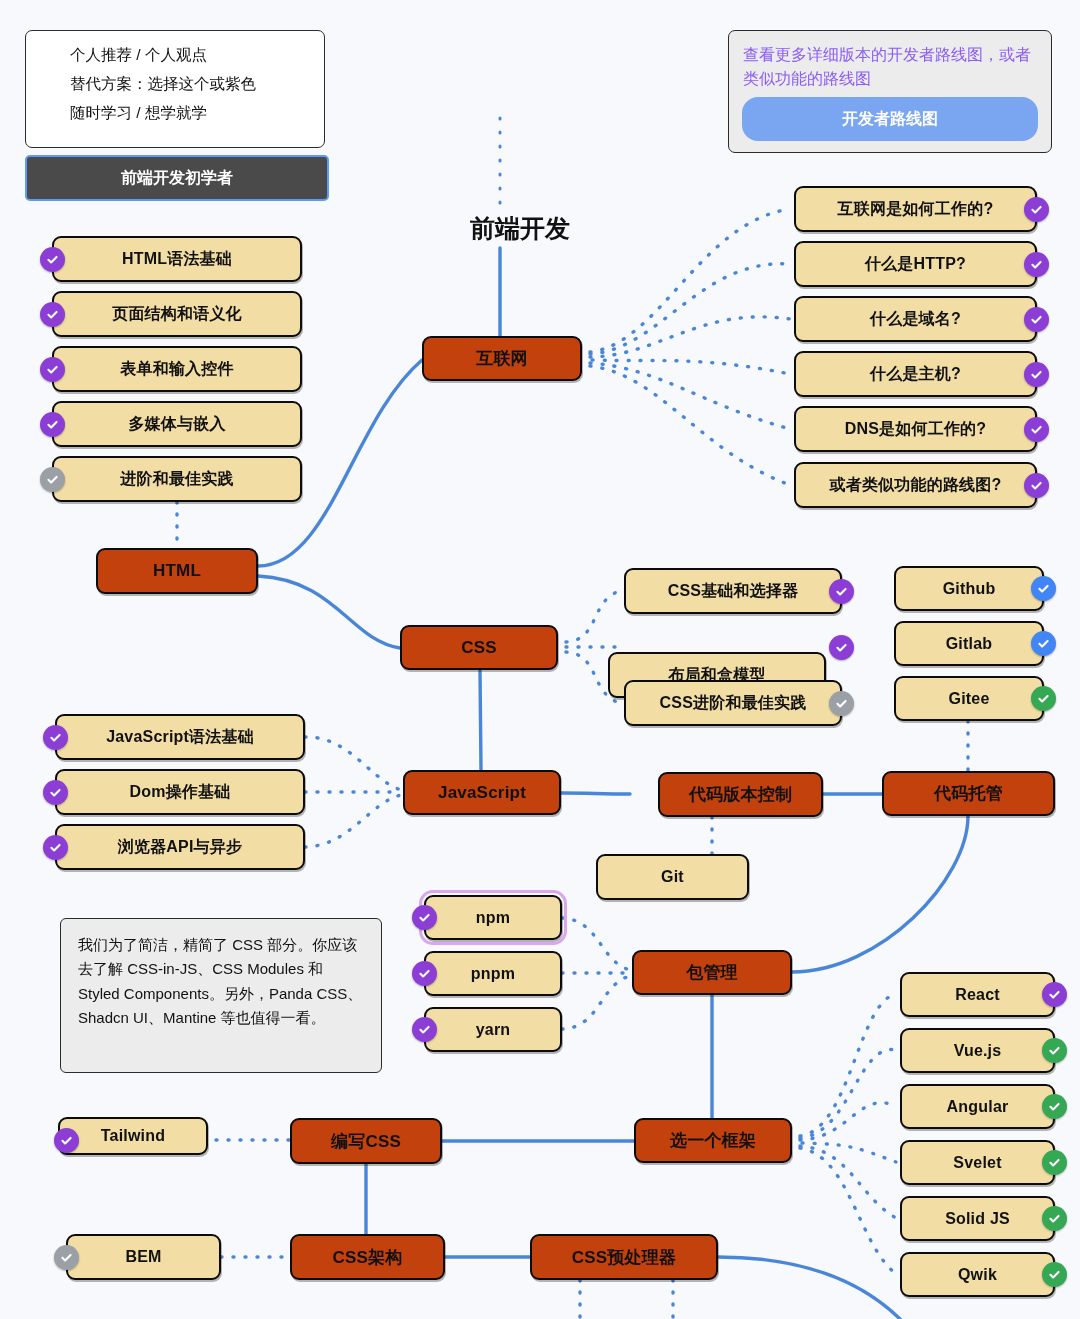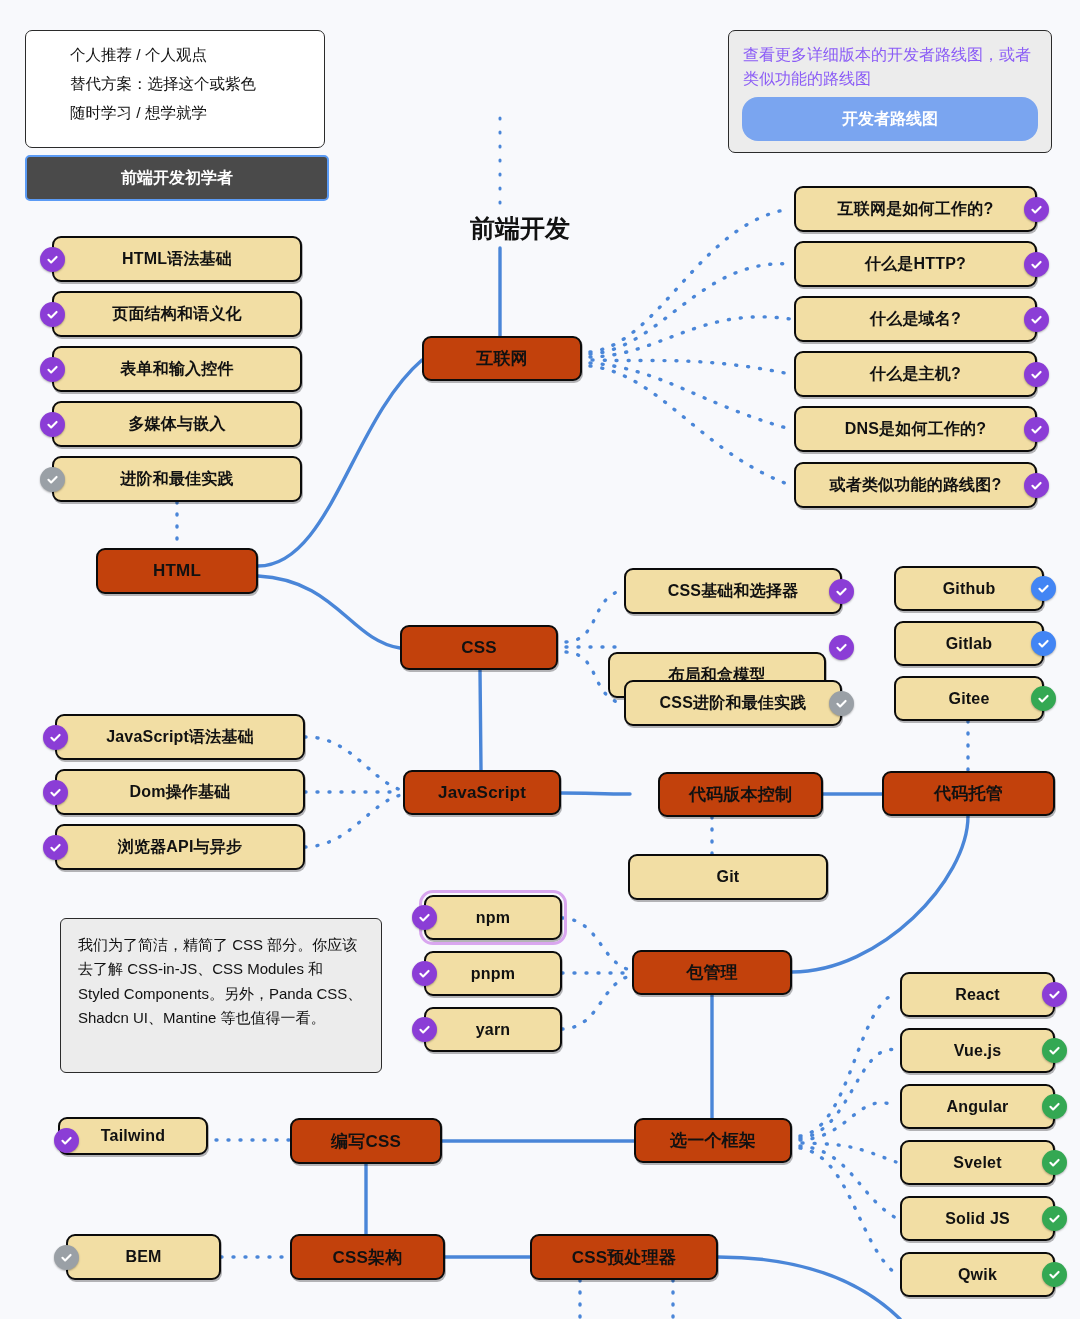--- a/index.html
+++ b/index.html
@@ -339,21 +339,21 @@
         <svg viewBox="0 0 16 16">
           <path d="M3 8.4 L6.3 11.6 L13 4.8" fill="none" stroke="#fff" stroke-width="2.6" stroke-linecap="round" stroke-linejoin="round"></path>
         </svg>
       </div>
       <div class="node sub" style="left: 55px; top: 824px; width: 250px; height: 46px;">浏览器API与异步</div>
       <div class="badge purple" style="top: 834.5px; left: 43px;">
         <svg viewBox="0 0 16 16">
           <path d="M3 8.4 L6.3 11.6 L13 4.8" fill="none" stroke="#fff" stroke-width="2.6" stroke-linecap="round" stroke-linejoin="round"></path>
         </svg>
       </div>
-      <div class="node sub" style="left: 628px; top: 854px; width: 200px; height: 46px;">Git</div>
+      <div class="node sub" style="left: 596px; top: 854px; width: 153px; height: 46px;">Git</div>
       <div class="node sub npmsel" style="left: 424px; top: 895px; width: 138px; height: 45px;">npm</div>
       <div class="badge purple" style="top: 905px; left: 412px;">
         <svg viewBox="0 0 16 16">
           <path d="M3 8.4 L6.3 11.6 L13 4.8" fill="none" stroke="#fff" stroke-width="2.6" stroke-linecap="round" stroke-linejoin="round"></path>
         </svg>
       </div>
       <div class="node sub" style="left: 424px; top: 951px; width: 138px; height: 45px;">pnpm</div>
       <div class="badge purple" style="top: 961px; left: 412px;">
         <svg viewBox="0 0 16 16">
           <path d="M3 8.4 L6.3 11.6 L13 4.8" fill="none" stroke="#fff" stroke-width="2.6" stroke-linecap="round" stroke-linejoin="round"></path>

